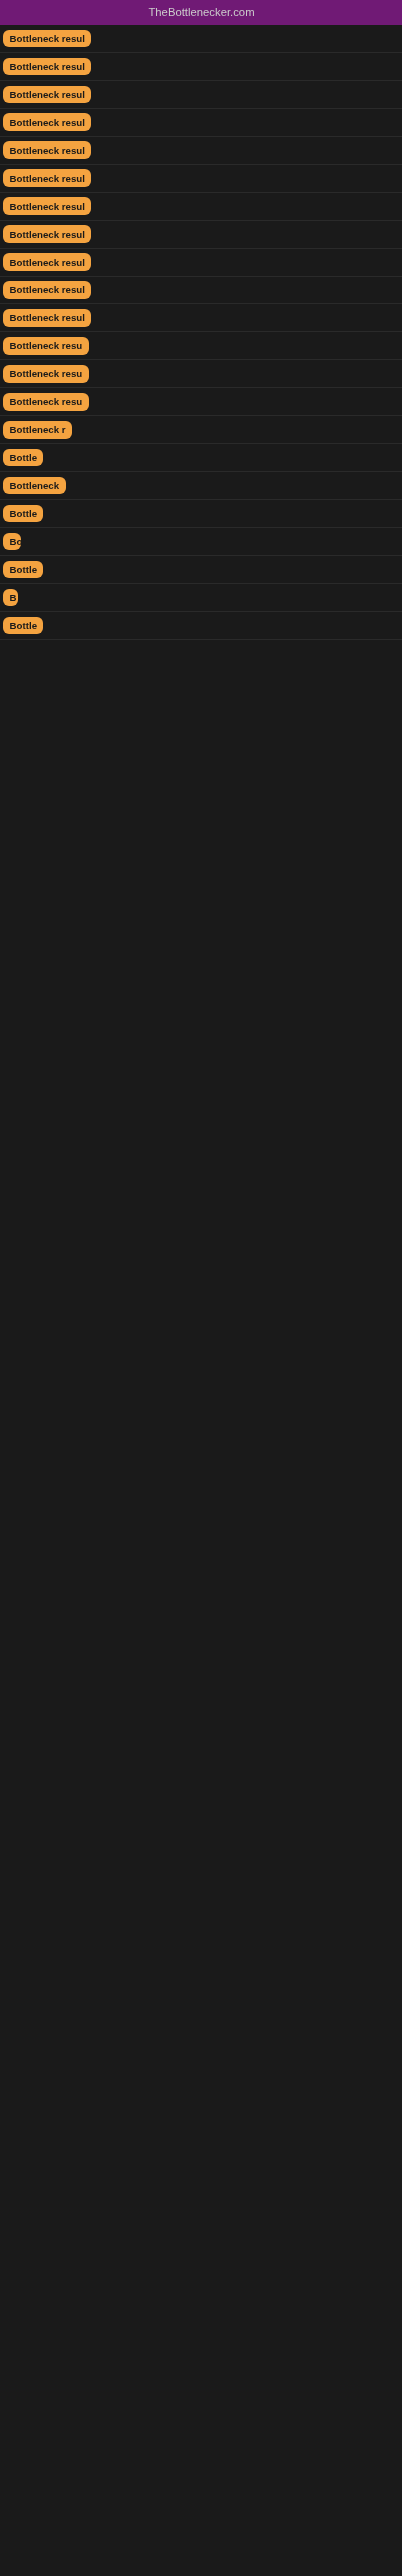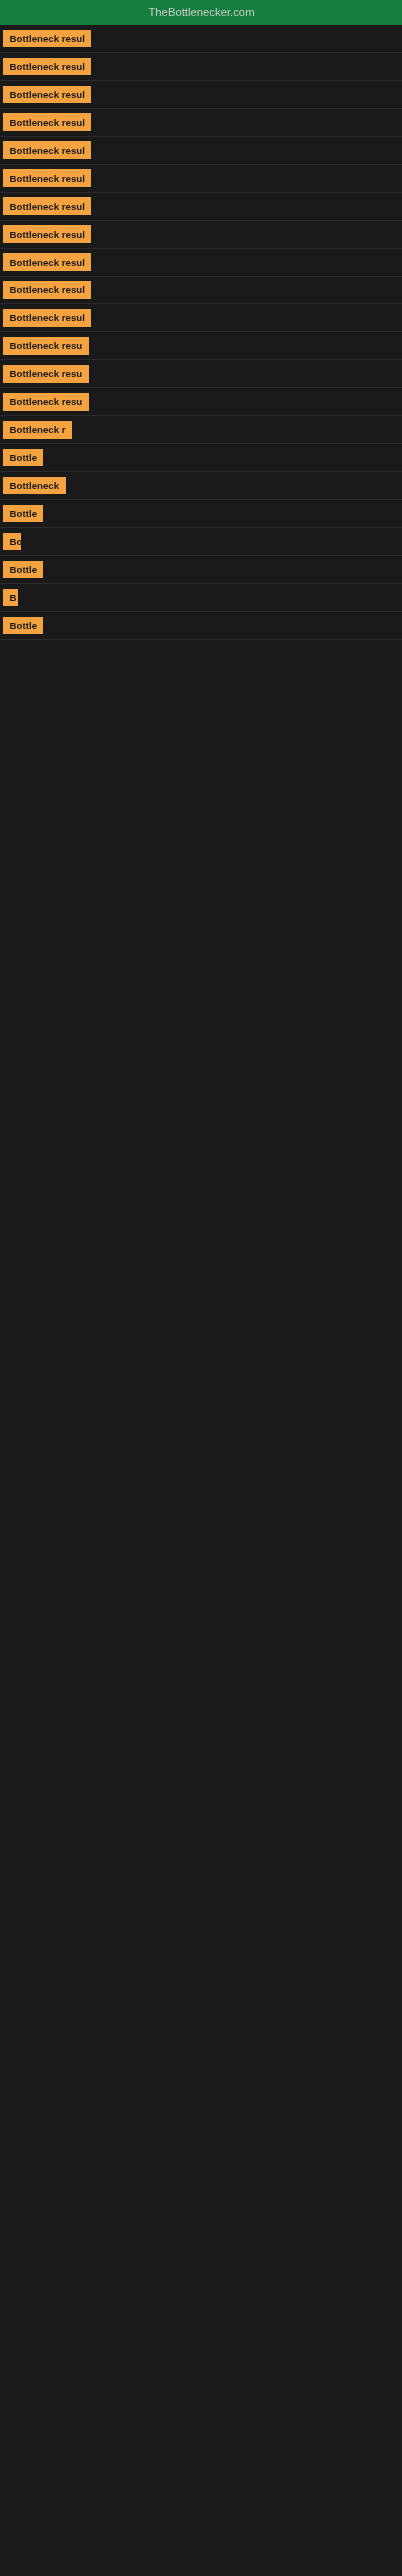--- a/index.html
+++ b/index.html
@@ -14,31 +14,31 @@
       background-color: #1a1a1a;
       font-family: Arial, sans-serif;
       position: relative;
     }
 
     .site-title {
       text-align: center;
       color: #cccccc;
       font-size: 11.3px;
       padding: 6.4px 0;
-      background-color: #15803d;
+      background-color: #701a75;
     }
 
     .bottleneck-badge {
       display: inline-block;
       background-color: #f4a340;
       color: #1a1a1a;
       font-size: 9.7px;
       font-weight: bold;
       padding: 3.2px 6.4px;
-      border-radius: 0;
+      border-radius: 6px;
       white-space: nowrap;
       overflow: hidden;
     }
 
     .result-row {
       display: flex;
       align-items: center;
       padding: 4.8px 3.2px;
       border-bottom: 0.8px solid #2a2a2a;
     }

